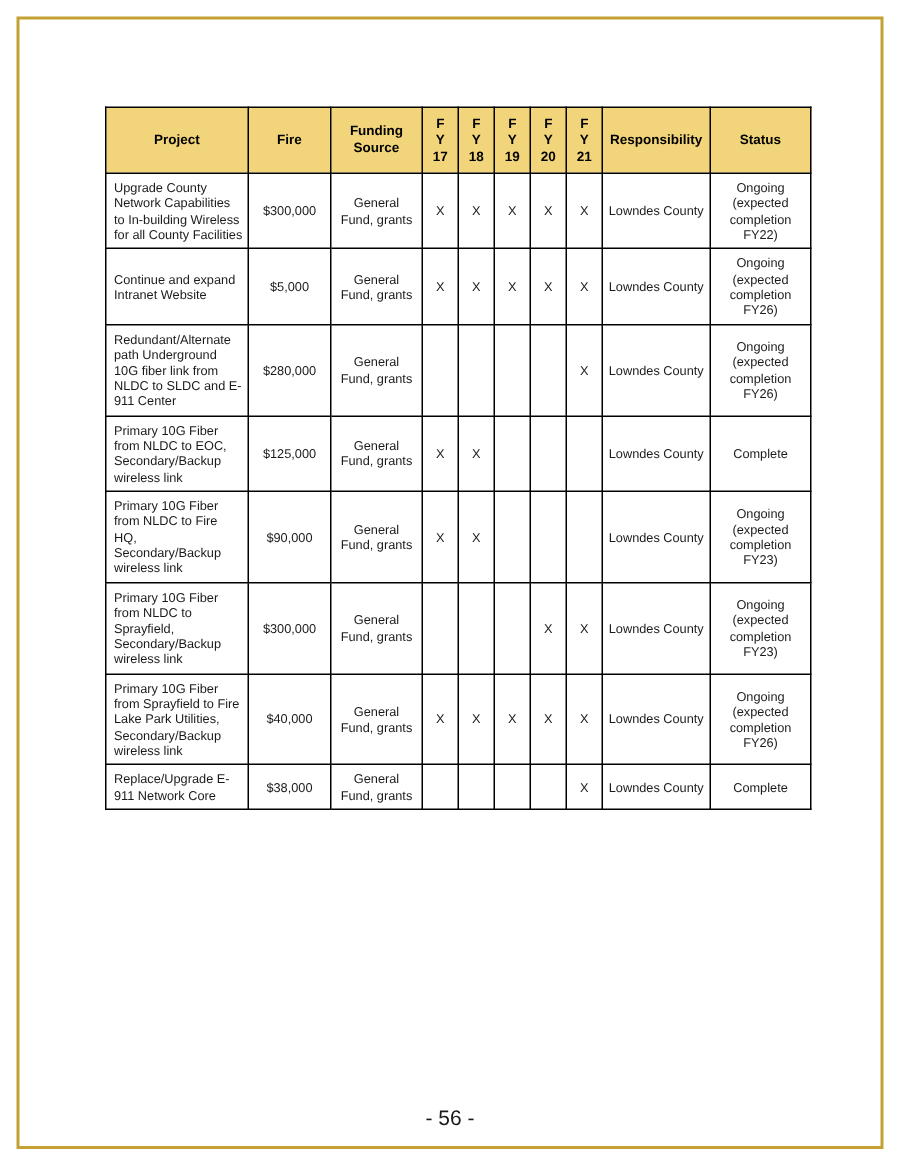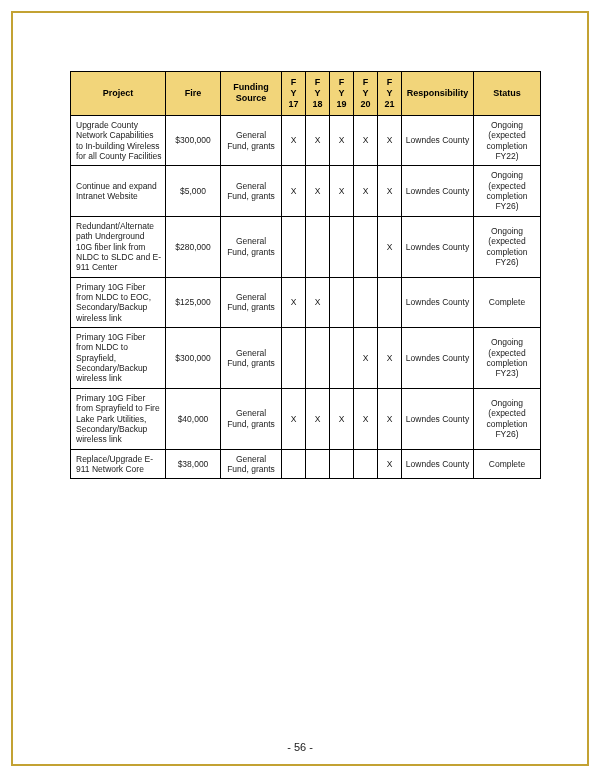--- a/index.html
+++ b/index.html
@@ -53,21 +53,21 @@
   table.projects td.col-project {
     text-align: left;
     padding-left: 5px;
   }
   .page-number {
     position: absolute;
     bottom: 24px;
     left: 0;
     width: 100%;
     text-align: center;
-    font-size: 11px;
+    font-size: 14px;
     color: #1a1a1a;
   }
 </style>
 </head>
 <body>
 
 <div class="page-frame"></div>
 
 <div class="content">
   <table class="projects">
@@ -150,20 +150,32 @@
           <td class="col-funding">General Fund, grants</td>
           <td class="col-fy17">X</td>
           <td class="col-fy18">X</td>
           <td class="col-fy19"></td>
           <td class="col-fy20"></td>
           <td class="col-fy21"></td>
           <td class="col-responsibility">Lowndes County</td>
           <td class="col-status">Complete</td>
         </tr>
         <tr>
+          <td class="col-project">Primary 10G Fiber from NLDC to Fire HQ, Secondary/Backup wireless link</td>
+          <td class="col-cost">$90,000</td>
+          <td class="col-funding">General Fund, grants</td>
+          <td class="col-fy17">X</td>
+          <td class="col-fy18">X</td>
+          <td class="col-fy19"></td>
+          <td class="col-fy20"></td>
+          <td class="col-fy21"></td>
+          <td class="col-responsibility">Lowndes County</td>
+          <td class="col-status">Ongoing (expected completion FY23)</td>
+        </tr>
+        <tr>
           <td class="col-project">Primary 10G Fiber from NLDC to Sprayfield, Secondary/Backup wireless link</td>
           <td class="col-cost">$300,000</td>
           <td class="col-funding">General Fund, grants</td>
           <td class="col-fy17"></td>
           <td class="col-fy18"></td>
           <td class="col-fy19"></td>
           <td class="col-fy20">X</td>
           <td class="col-fy21">X</td>
           <td class="col-responsibility">Lowndes County</td>
           <td class="col-status">Ongoing (expected completion FY23)</td>

